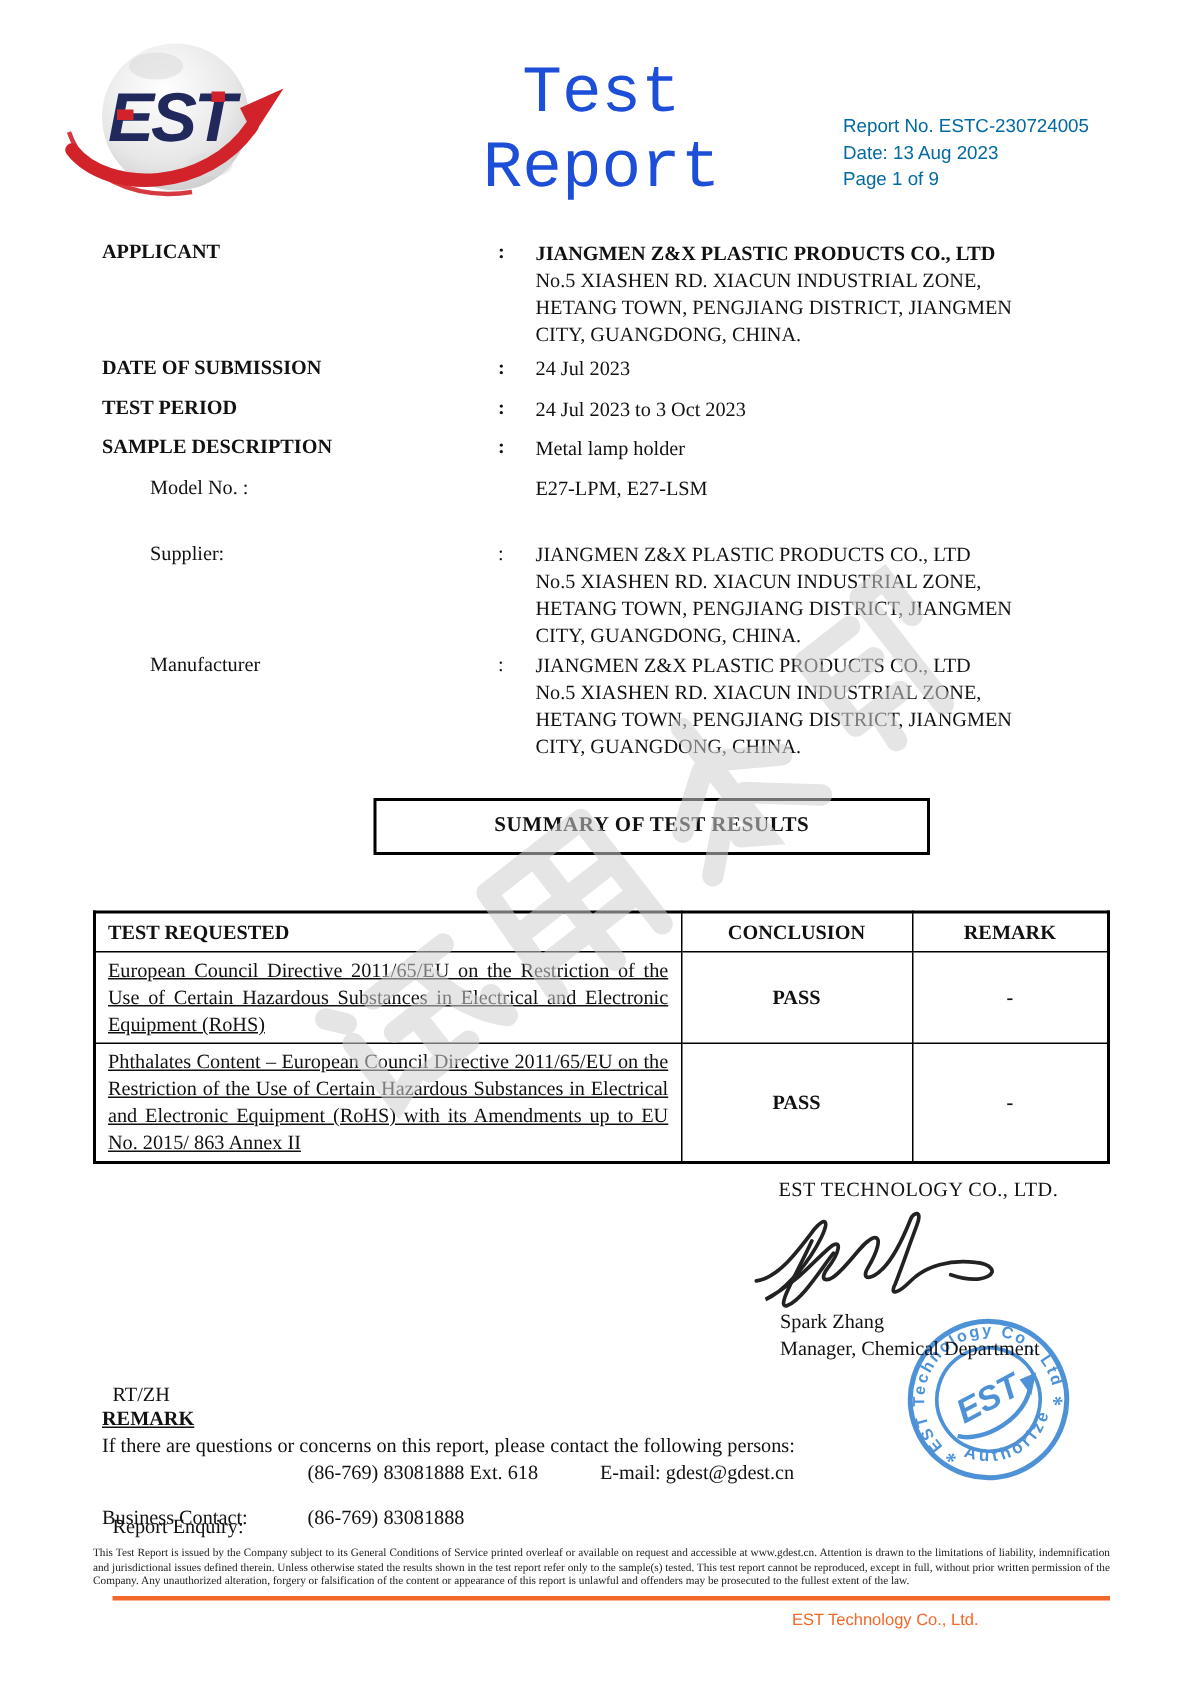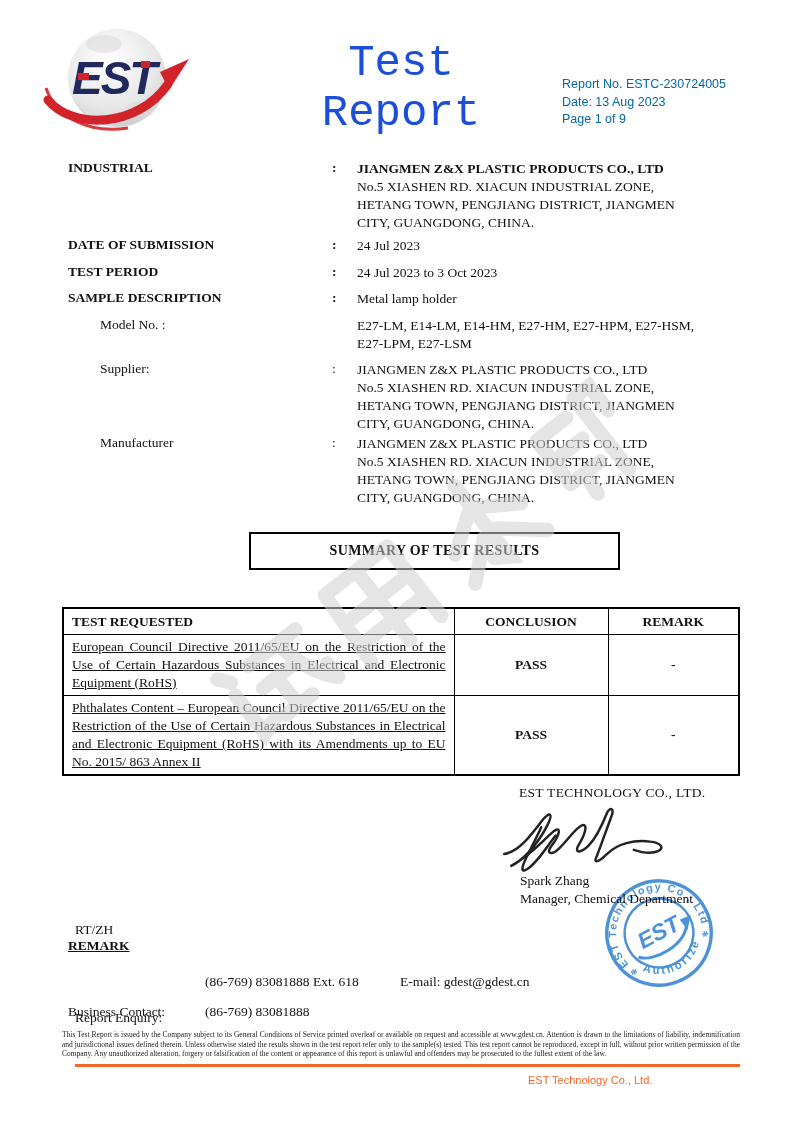--- a/index.html
+++ b/index.html
@@ -97,21 +97,21 @@
 
   <div class="doc-title">Test Report</div>
 
   <div class="report-info">
     <div>Report No. ESTC-230724005</div>
     <div>Date: 13 Aug 2023</div>
     <div>Page 1 of 9</div>
   </div>
 
   <div class="irow" style="top:160px">
-    <span class="ilabel b">INDUSTRIAL</span>
+    <span class="ilabel b">APPLICANT</span>
     <span class="icolon b">:</span>
     <div class="ivalue">
       <div class="b">JIANGMEN Z&amp;X PLASTIC PRODUCTS CO., LTD</div>
       <div>No.5 XIASHEN RD. XIACUN INDUSTRIAL ZONE,</div>
       <div>HETANG TOWN, PENGJIANG DISTRICT, JIANGMEN</div>
       <div>CITY, GUANGDONG, CHINA.</div>
     </div>
   </div>
 
   <div class="irow" style="top:237px">
@@ -128,21 +128,20 @@
 
   <div class="irow" style="top:290px">
     <span class="ilabel b">SAMPLE DESCRIPTION</span>
     <span class="icolon b">:</span>
     <div class="ivalue">Metal lamp holder</div>
   </div>
 
   <div class="irow" style="top:317px">
     <span class="ilabel indent">Model No. :</span>
     <div class="ivalue">
-      <div>E27-LM, E14-LM, E14-HM, E27-HM, E27-HPM, E27-HSM,</div>
       <div>E27-LPM, E27-LSM</div>
     </div>
   </div>
 
   <div class="irow" style="top:361px">
     <span class="ilabel indent">Supplier:</span>
     <span class="icolon">:</span>
     <div class="ivalue">
       <div>JIANGMEN Z&amp;X PLASTIC PRODUCTS CO., LTD</div>
       <div>No.5 XIASHEN RD. XIACUN INDUSTRIAL ZONE,</div>
@@ -222,20 +221,21 @@
       <text x="19" y="90" font-size="15" text-anchor="middle" font-weight="bold">*</text>
       <text x="101" y="90" font-size="15" text-anchor="middle" font-weight="bold">*</text>
       <text x="60" y="67" font-size="23" text-anchor="middle" font-weight="bold" font-style="italic" font-family="Liberation Sans, sans-serif">EST</text>
       <path d="M30,72 C42,84 78,84 90,64" fill="none" stroke="#2E7FD0" stroke-width="3"></path>
       <polygon points="85,58 97,59 87,71" fill="#2E7FD0"></polygon>
     </g>
   </svg>
 
   <div class="rtzh">RT/ZH</div>
   <div class="remark-h">REMARK</div>
+  <div class="remark-intro">If there are questions or concerns on this report, please contact the following persons:</div>
 
   <div class="contact-row1">
     <span class="c-label1">Report Enquiry:</span>
     <span class="c-phone">(86-769) 83081888 Ext. 618</span>
     <span class="c-mail">E-mail: gdest@gdest.cn</span>
   </div>
 
   <div class="contact-row2">
     <span class="c-label2">Business Contact:</span>
     <span class="c-phone">(86-769) 83081888</span>

